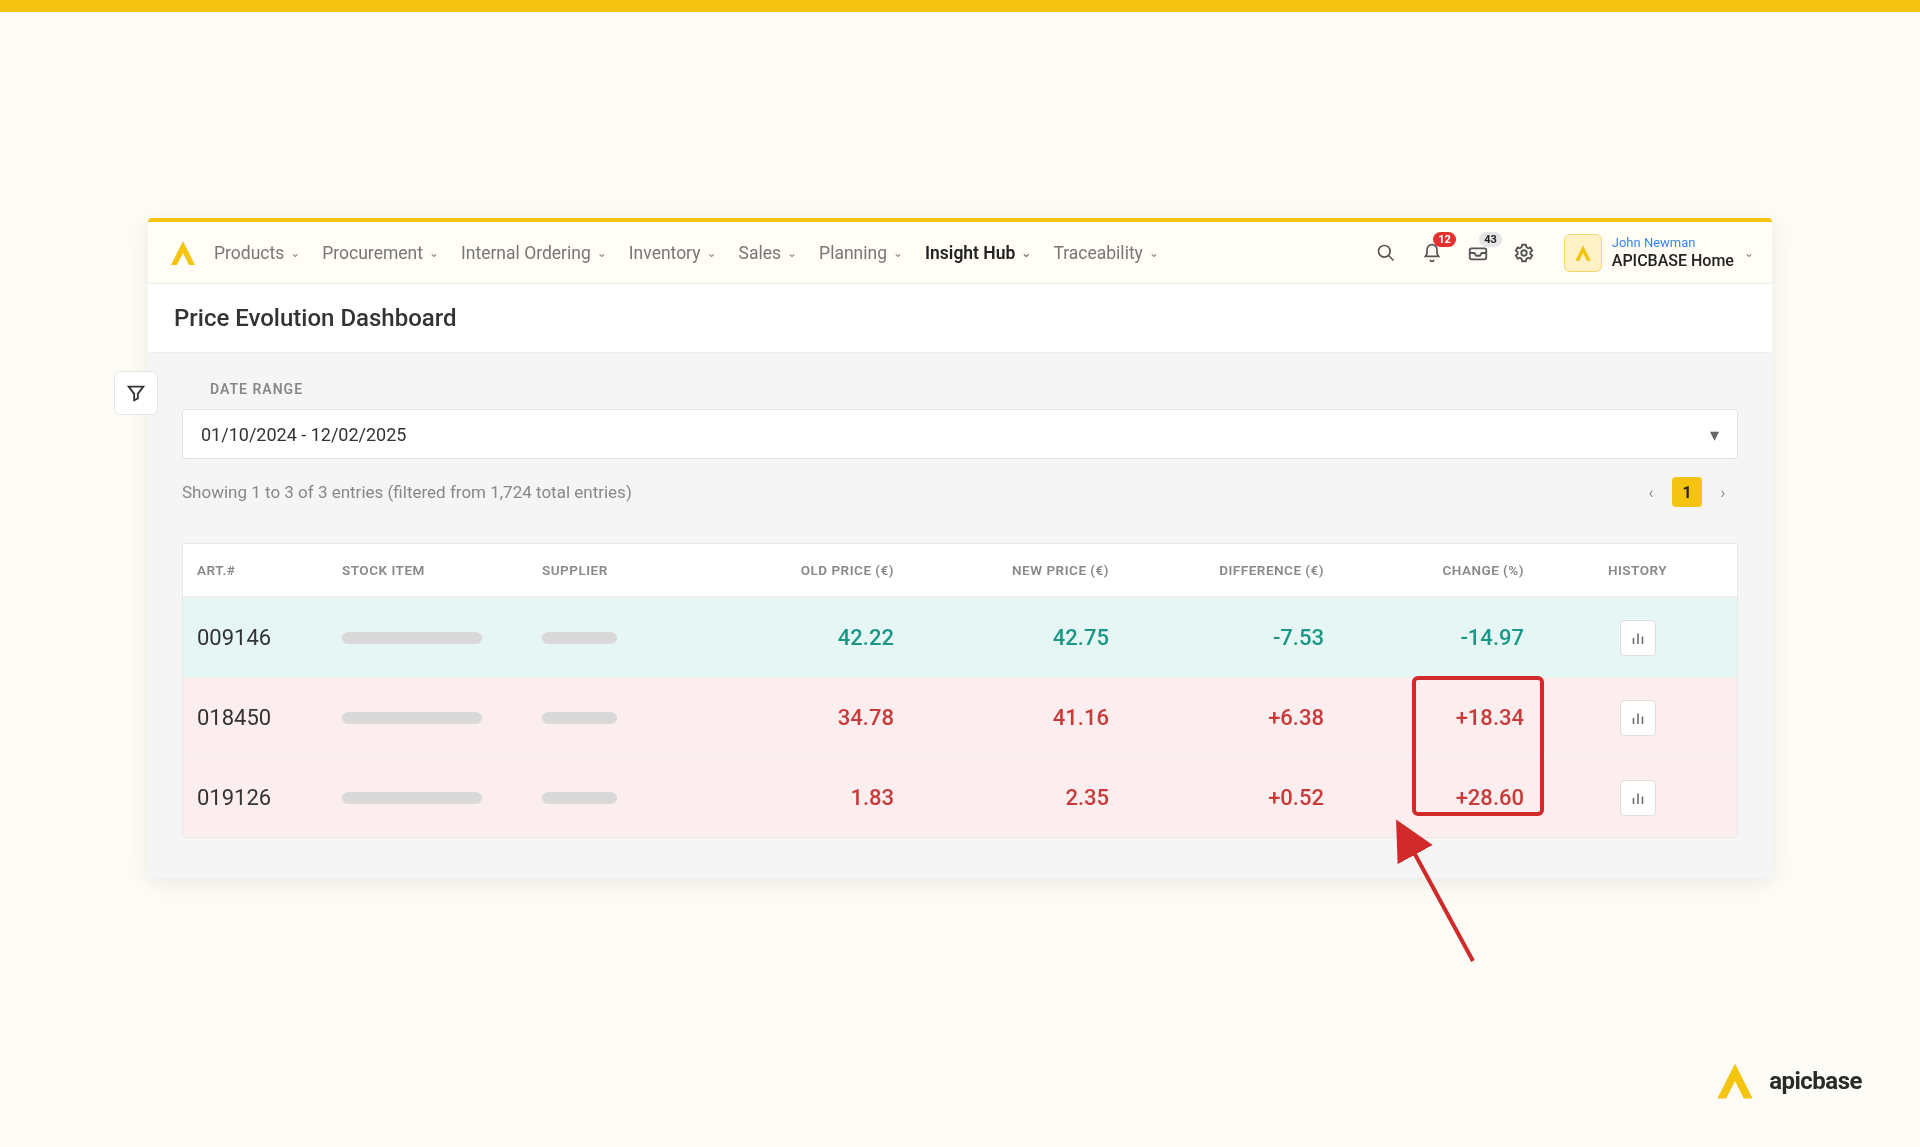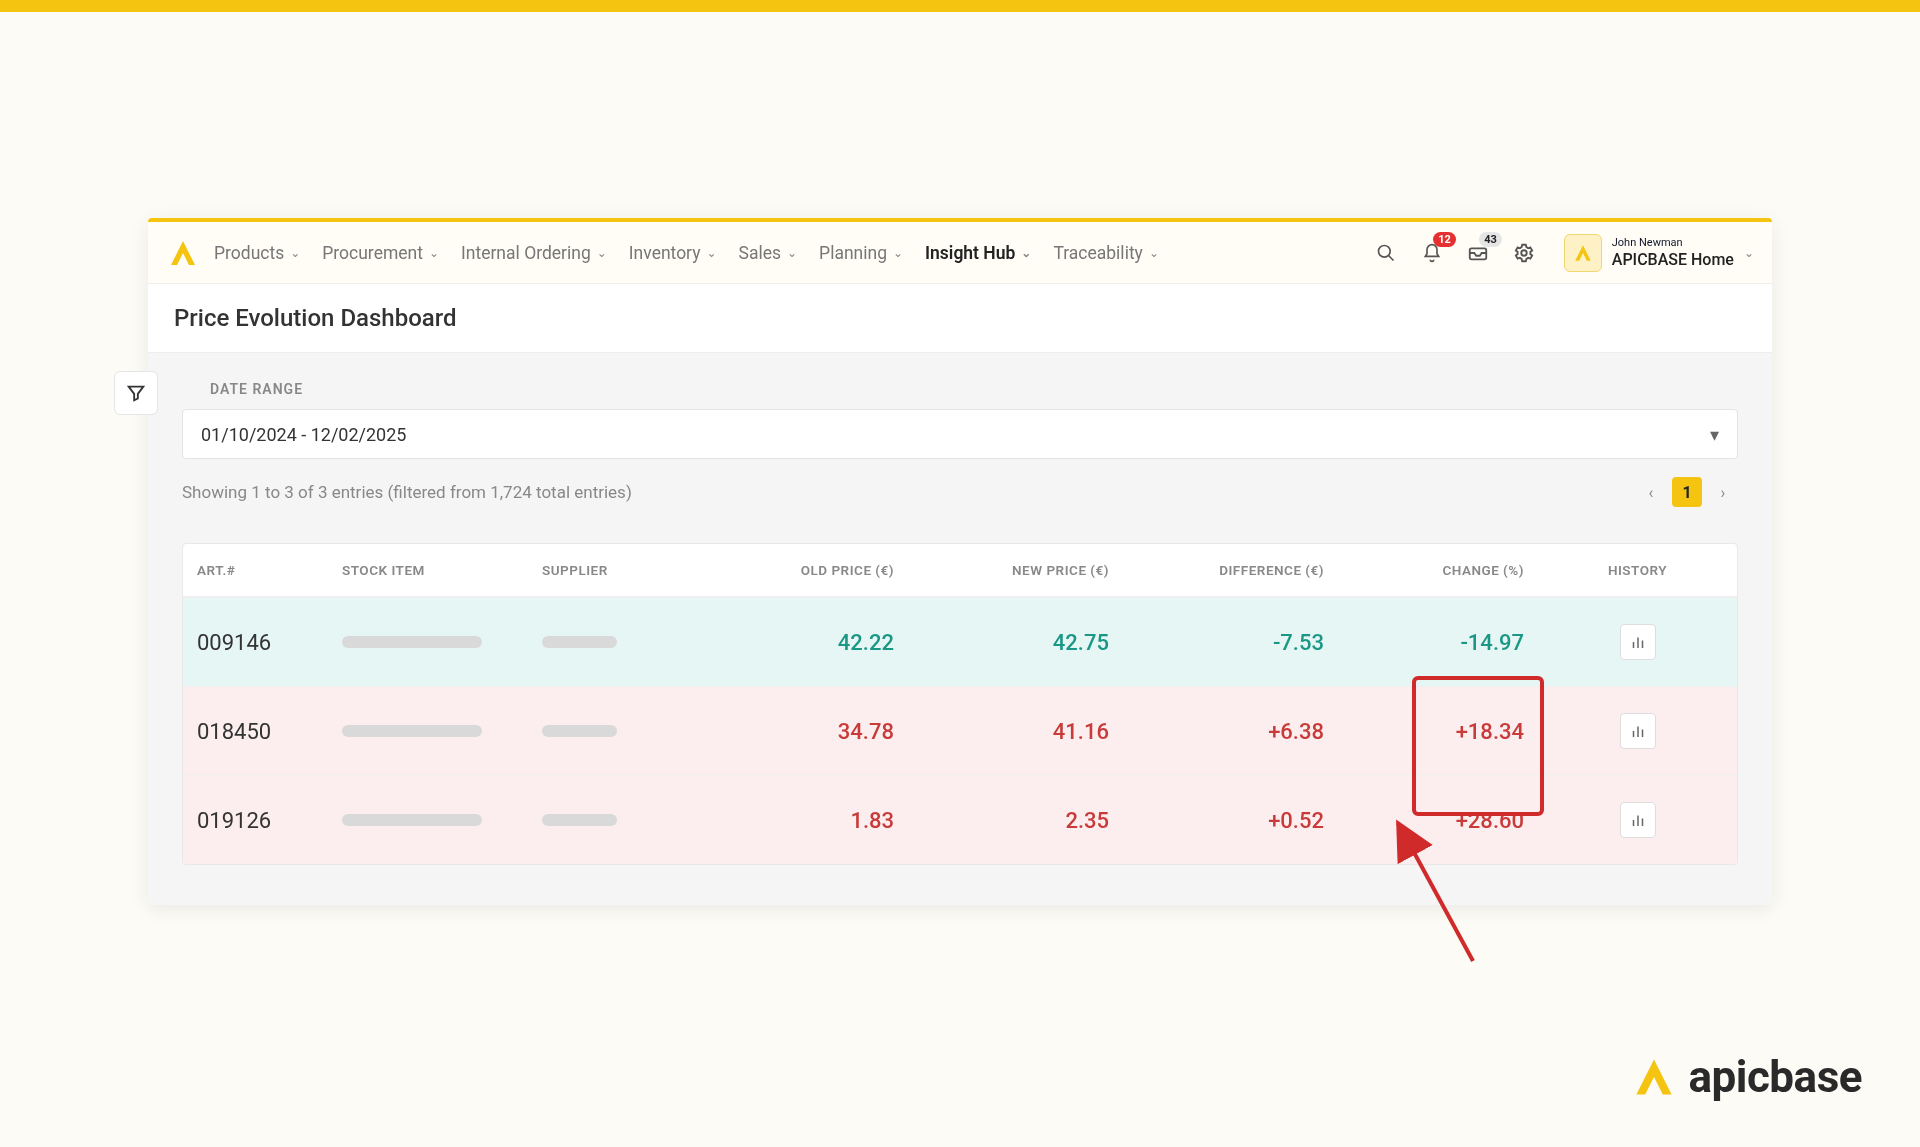--- a/index.html
+++ b/index.html
@@ -61,21 +61,21 @@
     border-radius:10px; padding: 1px 5px; min-width:18px; text-align:center;
   }
   .badge.red { background:#e63030; color:#fff; }
   .user-block { display:flex; align-items:center; gap:10px; margin-left:8px; cursor:pointer;}
   .user-avatar {
     width:38px;height:38px;border-radius:6px;background:#fff1c6;
     display:flex;align-items:center;justify-content:center;
     border:1px solid #f0d870;
   }
   .user-text { line-height:1.2; }
-  .user-name { font-size:11px; color:#0f172a; }
+  .user-name { font-size:13px; color:#3b82f6; }
   .user-org { font-size:16px; color:#222; font-weight:500;}
   
   .page-header {
     padding: 20px 26px;
     border-bottom: 1px solid #eee;
   }
   .page-title { font-size: 24px; color:#333; font-weight:500;}
   
   .page-body {
     background:#f5f5f5;
@@ -118,21 +118,21 @@
     padding:18px 14px; font-size:13.5px; color:#888; letter-spacing:0.5px; font-weight:600;
   }
   .col-art { width: 145px; }
   .col-stock { width: 200px; }
   .col-supp { width: 170px; }
   .col-old { width: 210px; text-align:right;}
   .col-new { width: 215px; text-align:right;}
   .col-diff { width: 215px; text-align:right;}
   .col-chg { width: 200px; text-align:right;}
   .col-hist { flex:1; text-align:center;}
-  .trow { display:flex; align-items:center; height:89px; border-top:1px solid #f0f0f0;}
+  .trow { display:flex; align-items:center; height:80px; border-top:1px solid #f0f0f0;}
   .trow.green { background:#e6f6f4;}
   .trow.red { background:#fceeee;}
   .td { padding: 0 14px; font-size:22px; }
   .td.art { color:#333; }
   .td.num { text-align:right; font-weight:500;}
   .td.green-txt { color:#1b9786;}
   .td.red-txt { color:#c93a3a;}
   .placeholder {
     height:12px; border-radius:6px; background:#d9d9d9;
   }
@@ -148,21 +148,21 @@
   }
   .arrow {
     position:absolute;
     pointer-events:none;
   }
   
   .brand-corner {
     position:absolute; right:58px; bottom:44px;
     display:flex; align-items:center; gap:12px;
   }
-  .brand-corner .txt { font-size:44px; font-weight:700; color:#2a2a2a; letter-spacing:-0.5px;}
+  .brand-corner .txt { font-size:24px; font-weight:700; color:#2a2a2a; letter-spacing:-0.5px;}
 </style>
 </head>
 <body>
 
 <div class="top-stripe"></div>
 
 <div class="app-window">
   <div class="app-accent"></div>
 
   <div class="topbar">

